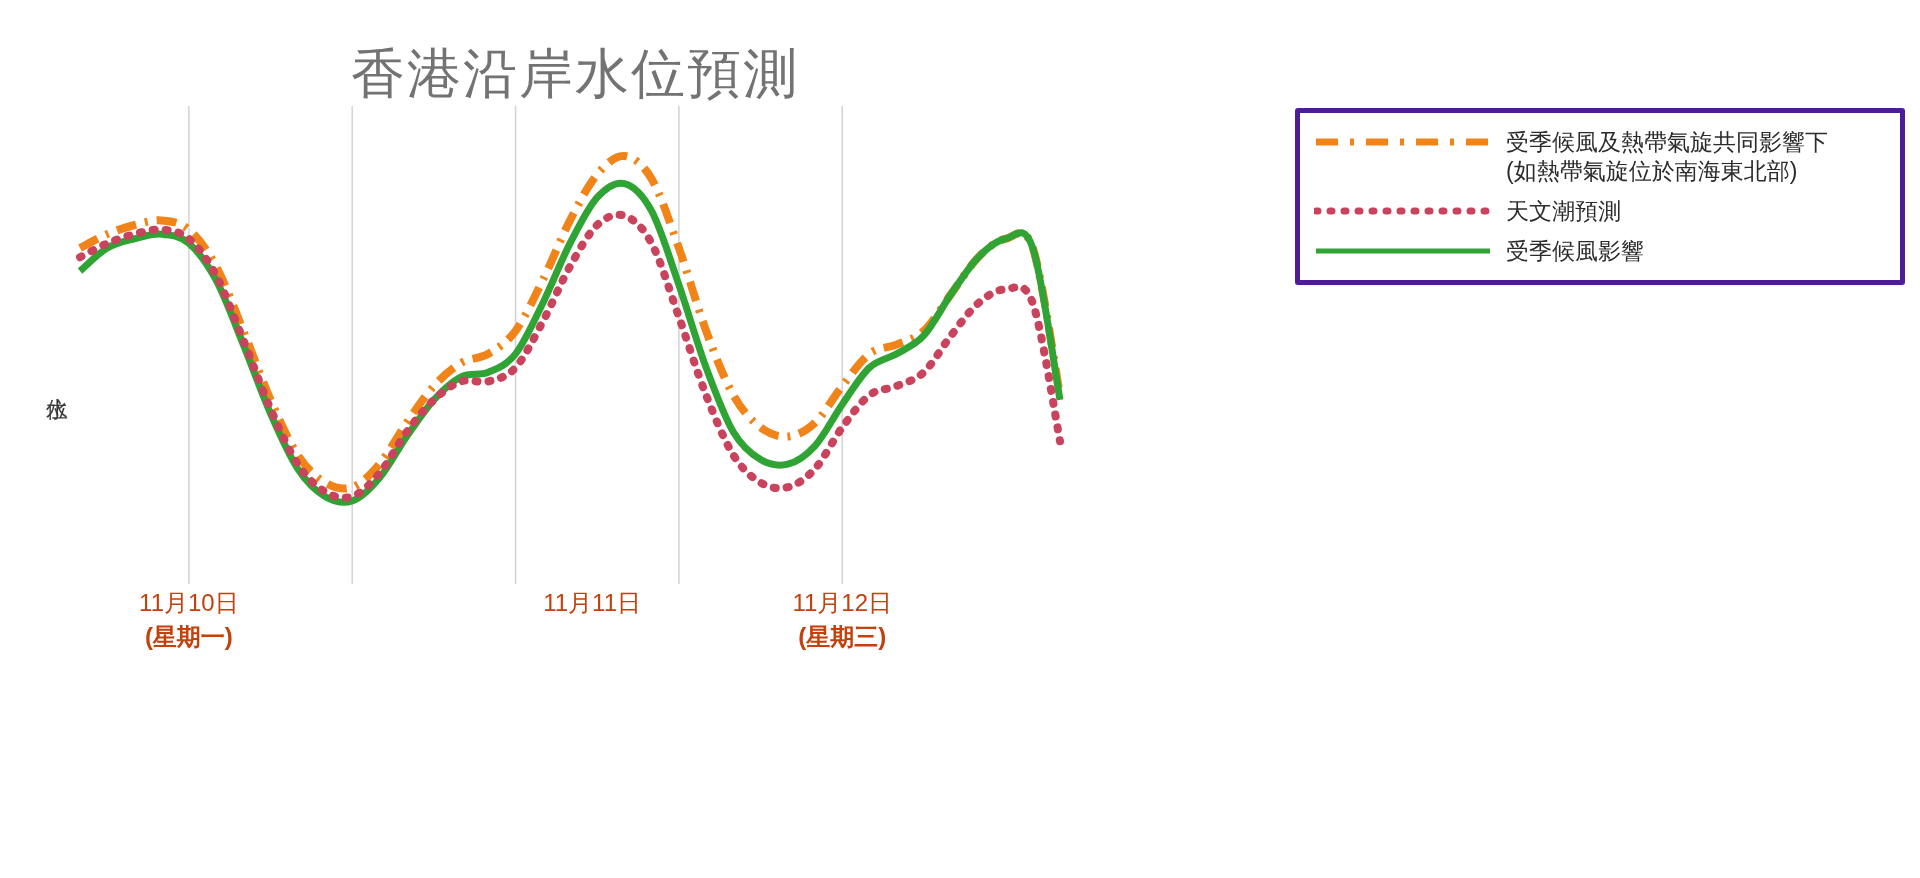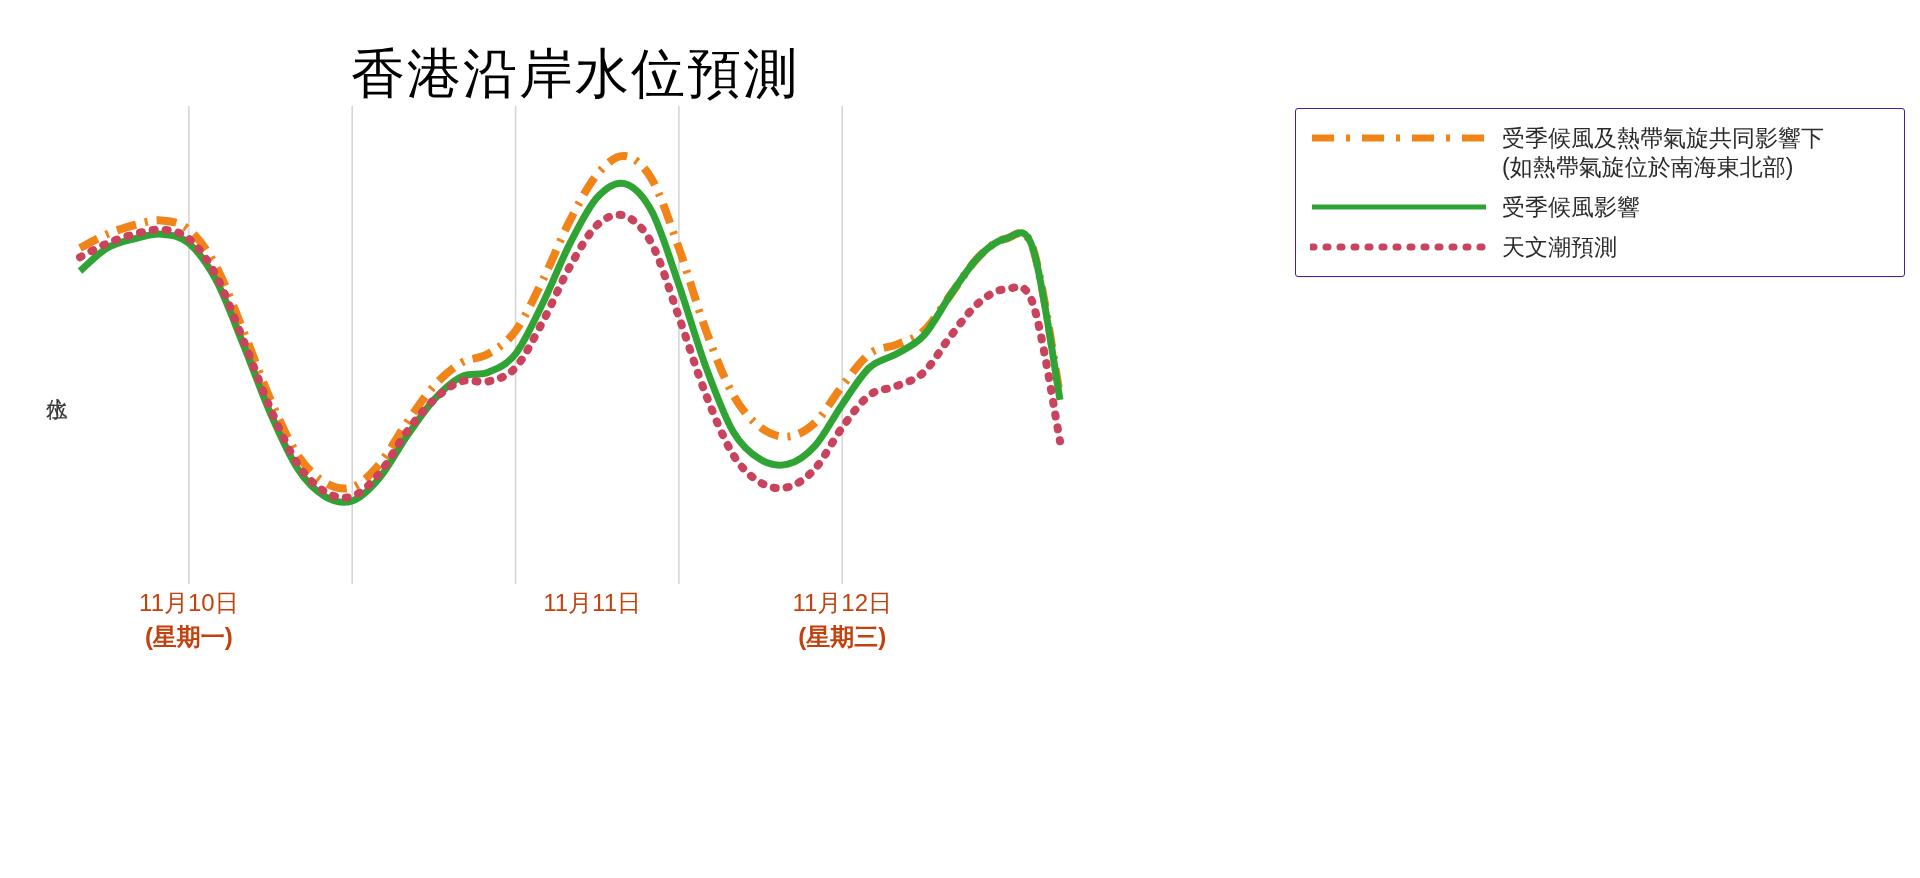--- a/index.html
+++ b/index.html
@@ -25,21 +25,21 @@
   
   #chart-title {
     position: absolute;
     left: 0;
     top: 38px;
     width: 1150px;
     text-align: center;
     font-size: 54px;
     font-weight: 400;
     letter-spacing: 2px;
-    color: #000000;
+    color: #737373;
     white-space: nowrap;
   }
 
   
   #y-axis-label {
     position: absolute;
     left: 12px;
     top: 380px;
     width: 60px;
     font-size: 22px;
@@ -82,21 +82,21 @@
     font-weight: bold;
   }
 
   
   #legend {
     position: absolute;
     left: 1295px;
     top: 108px;
     width: 610px;
     background: #ffffff;
-    border: 1px solid #4c1d95;
+    border: 5px solid #4c1d95;
     border-radius: 3px;
     box-shadow: 0 1px 2px rgba(0,0,0,0.06);
     padding: 14px 16px 14px 14px;
     box-sizing: border-box;
   }
   .legend-row {
     display: flex;
     align-items: flex-start;
     margin-bottom: 10px;
   }
@@ -159,28 +159,28 @@
           <svg width="178" height="30">
             <line x1="2" x2="176" y1="15" y2="15" stroke="#f08419" stroke-width="7" stroke-linecap="butt" stroke-dasharray="22 12 4 12"></line>
           </svg>
         </div>
         <div class="legend-label">受季候風及熱帶氣旋共同影響下
 (如熱帶氣旋位於南海東北部)</div>
       </div>
       <div class="legend-row">
         <div class="legend-swatch">
           <svg width="178" height="30">
+            <line x1="2" x2="176" y1="15" y2="15" stroke="#c9435c" stroke-width="7" stroke-linecap="round" stroke-dasharray="2 12"></line>
+          </svg>
+        </div>
+        <div class="legend-label">天文潮預測</div>
+      </div>
+      <div class="legend-row">
+        <div class="legend-swatch">
+          <svg width="178" height="30">
             <line x1="2" x2="176" y1="15" y2="15" stroke="#2fa334" stroke-width="5" stroke-linecap="butt"></line>
           </svg>
         </div>
         <div class="legend-label">受季候風影響</div>
-      </div>
-      <div class="legend-row">
-        <div class="legend-swatch">
-          <svg width="178" height="30">
-            <line x1="2" x2="176" y1="15" y2="15" stroke="#c9435c" stroke-width="7" stroke-linecap="round" stroke-dasharray="2 12"></line>
-          </svg>
-        </div>
-        <div class="legend-label">天文潮預測</div>
       </div>
     </div>
 
 </div>
 
 </body></html>

